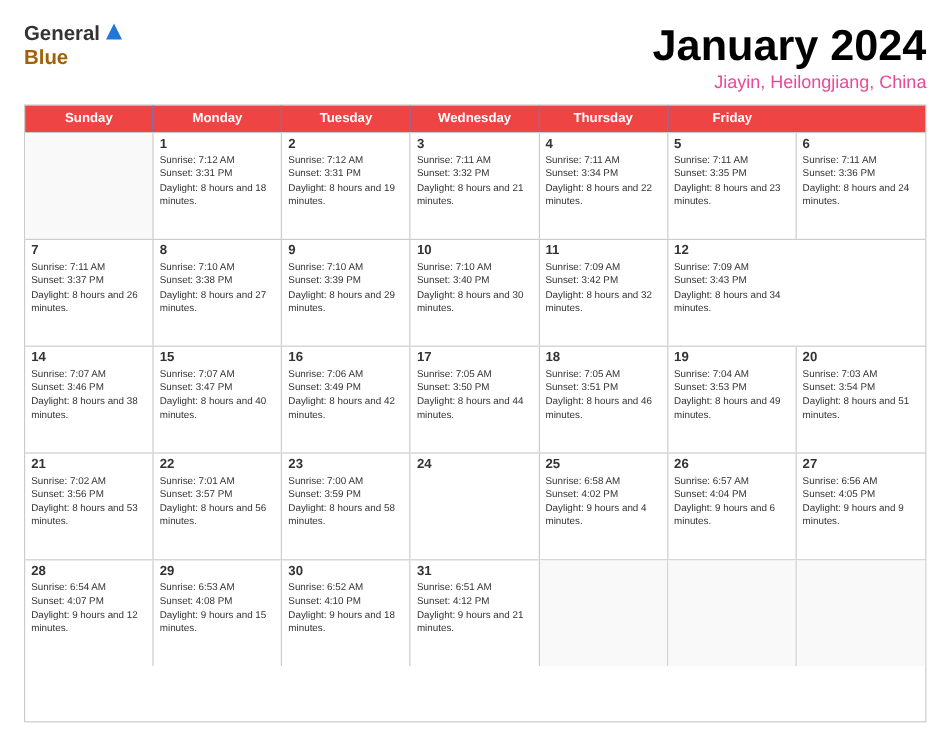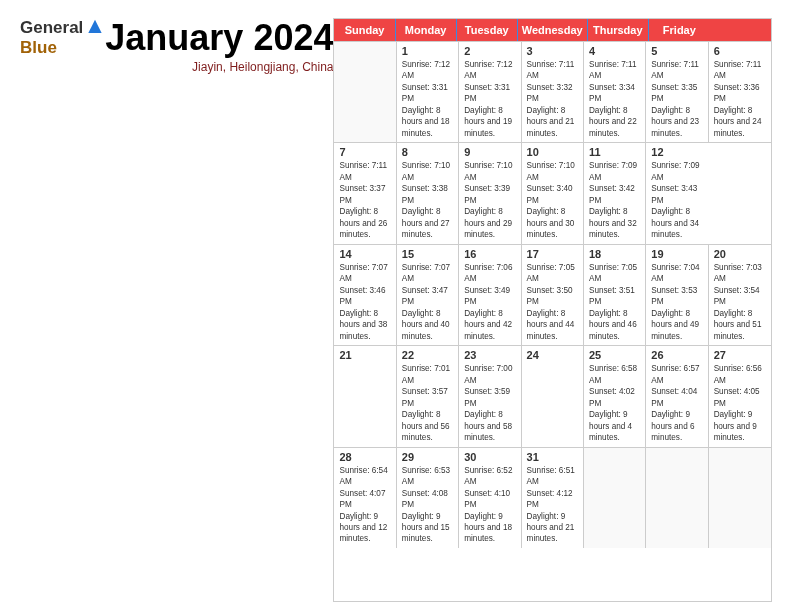--- a/index.html
+++ b/index.html
@@ -8,20 +8,21 @@
       background: #fff;
       width: 792px;
       height: 612px;
       overflow: hidden;
     }
     .page {
       width: 792px;
       height: 612px;
       padding: 18px 20px 10px 20px;
       display: flex;
+      flex-direction: column;
     }
     .header {
       display: flex;
       justify-content: space-between;
       align-items: flex-start;
       margin-bottom: 10px;
     }
     .logo {
       display: flex;
       flex-direction: column;
@@ -52,22 +53,22 @@
     .title-section {
       text-align: right;
     }
     .month-title {
       font-size: 36px;
       font-weight: bold;
       color: #000000;
       line-height: 1.1;
     }
     .subtitle {
-      font-size: 12px;
-      color: #7f1d1d;
+      font-size: 15px;
+      color: #ec4899;
       margin-top: 2px;
     }
     .calendar {
       flex: 1;
       border: 1px solid #ccc;
     }
     .cal-header {
       display: grid;
       grid-template-columns: repeat(7, 1fr);
       background: #ef4444;
@@ -224,20 +225,21 @@
             <div class="cell-text">Sunrise: 7:04 AM<br>Sunset: 3:53 PM<br>Daylight: 8 hours and 49 minutes.</div>
           </div>
           <div class="cal-cell">
             <span class="day-number">20</span>
             <div class="cell-text">Sunrise: 7:03 AM<br>Sunset: 3:54 PM<br>Daylight: 8 hours and 51 minutes.</div>
           </div>
         </div>
         <div class="cal-row">
           <div class="cal-cell">
             <span class="day-number">21</span>
+            <div class="cell-text">Sunrise: 7:02 AM<br>Sunset: 3:56 PM<br>Daylight: 8 hours and 53 minutes.</div>
           </div>
           <div class="cal-cell">
             <span class="day-number">22</span>
             <div class="cell-text">Sunrise: 7:01 AM<br>Sunset: 3:57 PM<br>Daylight: 8 hours and 56 minutes.</div>
           </div>
           <div class="cal-cell">
             <span class="day-number">23</span>
             <div class="cell-text">Sunrise: 7:00 AM<br>Sunset: 3:59 PM<br>Daylight: 8 hours and 58 minutes.</div>
           </div>
           <div class="cal-cell">

